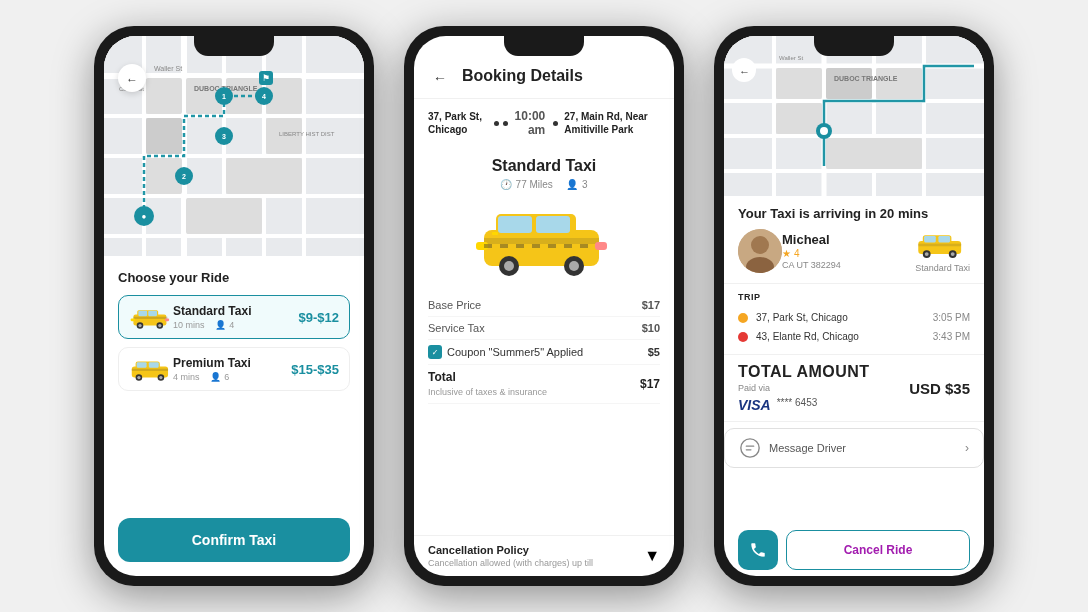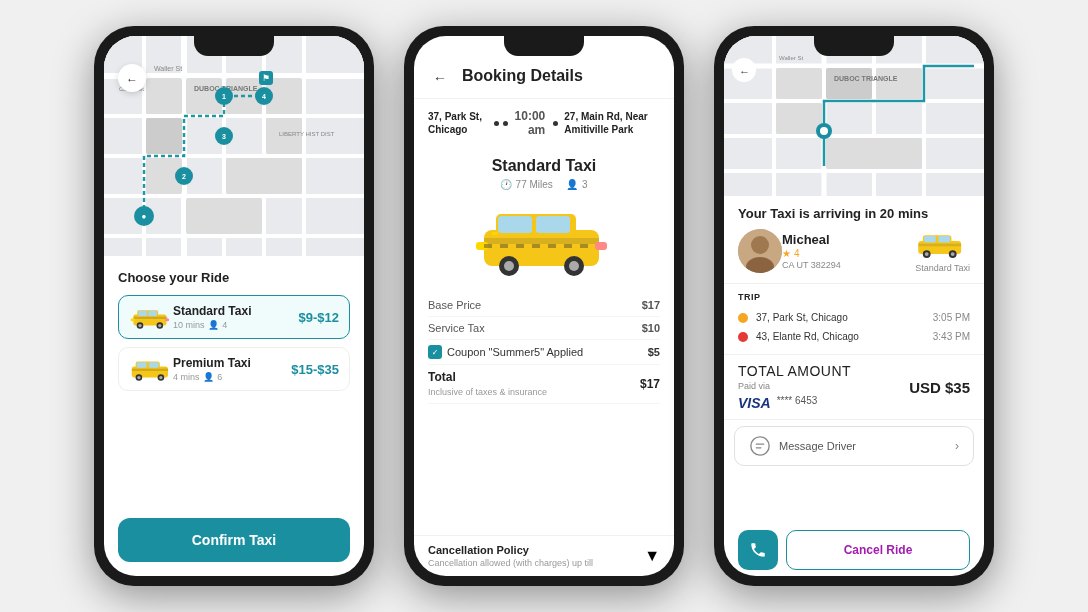--- a/index.html
+++ b/index.html
@@ -110,21 +110,21 @@
     }
     .ride-name {
       font-size: 12px;
       font-weight: 700;
       color: #222;
     }
     .ride-meta {
       font-size: 9px;
       color: #999;
       display: flex;
-      gap: 4px;
+      gap: 11px;
       margin-top: 2px;
     }
     .ride-price {
       font-size: 13px;
       font-weight: 700;
       color: #1a8fa0;
     }
     .confirm-btn {
       margin-top: auto;
       width: 100%;
@@ -375,22 +375,22 @@
     .total-section {
       padding: 8px 14px;
       border-bottom: 1px solid #f0f0f0;
     }
     .total-row {
       display: flex;
       justify-content: space-between;
       align-items: center;
     }
     .total-label {
-      font-size: 14px;
-      font-weight: 400;
+      font-size: 16px;
+      font-weight: 700;
       color: #222;
       letter-spacing: 0.5px;
     }
     .total-amount {
       font-size: 15px;
       font-weight: 800;
       color: #222;
     }
     .paid-via {
       font-size: 9px;
@@ -411,21 +411,21 @@
     .card-last4 {
       font-size: 10px;
       color: #555;
     }
     .message-driver {
       display: flex;
       align-items: center;
       padding: 8px 14px;
       border: 1px solid #e0e0e0;
       border-radius: 10px;
-      margin: 6px 10px;
+      margin: 6px 0;
       cursor: pointer;
     }
     .message-icon {
       width: 22px;
       height: 22px;
       margin-right: 8px;
       color: #888;
     }
     .message-text {
       flex: 1;

